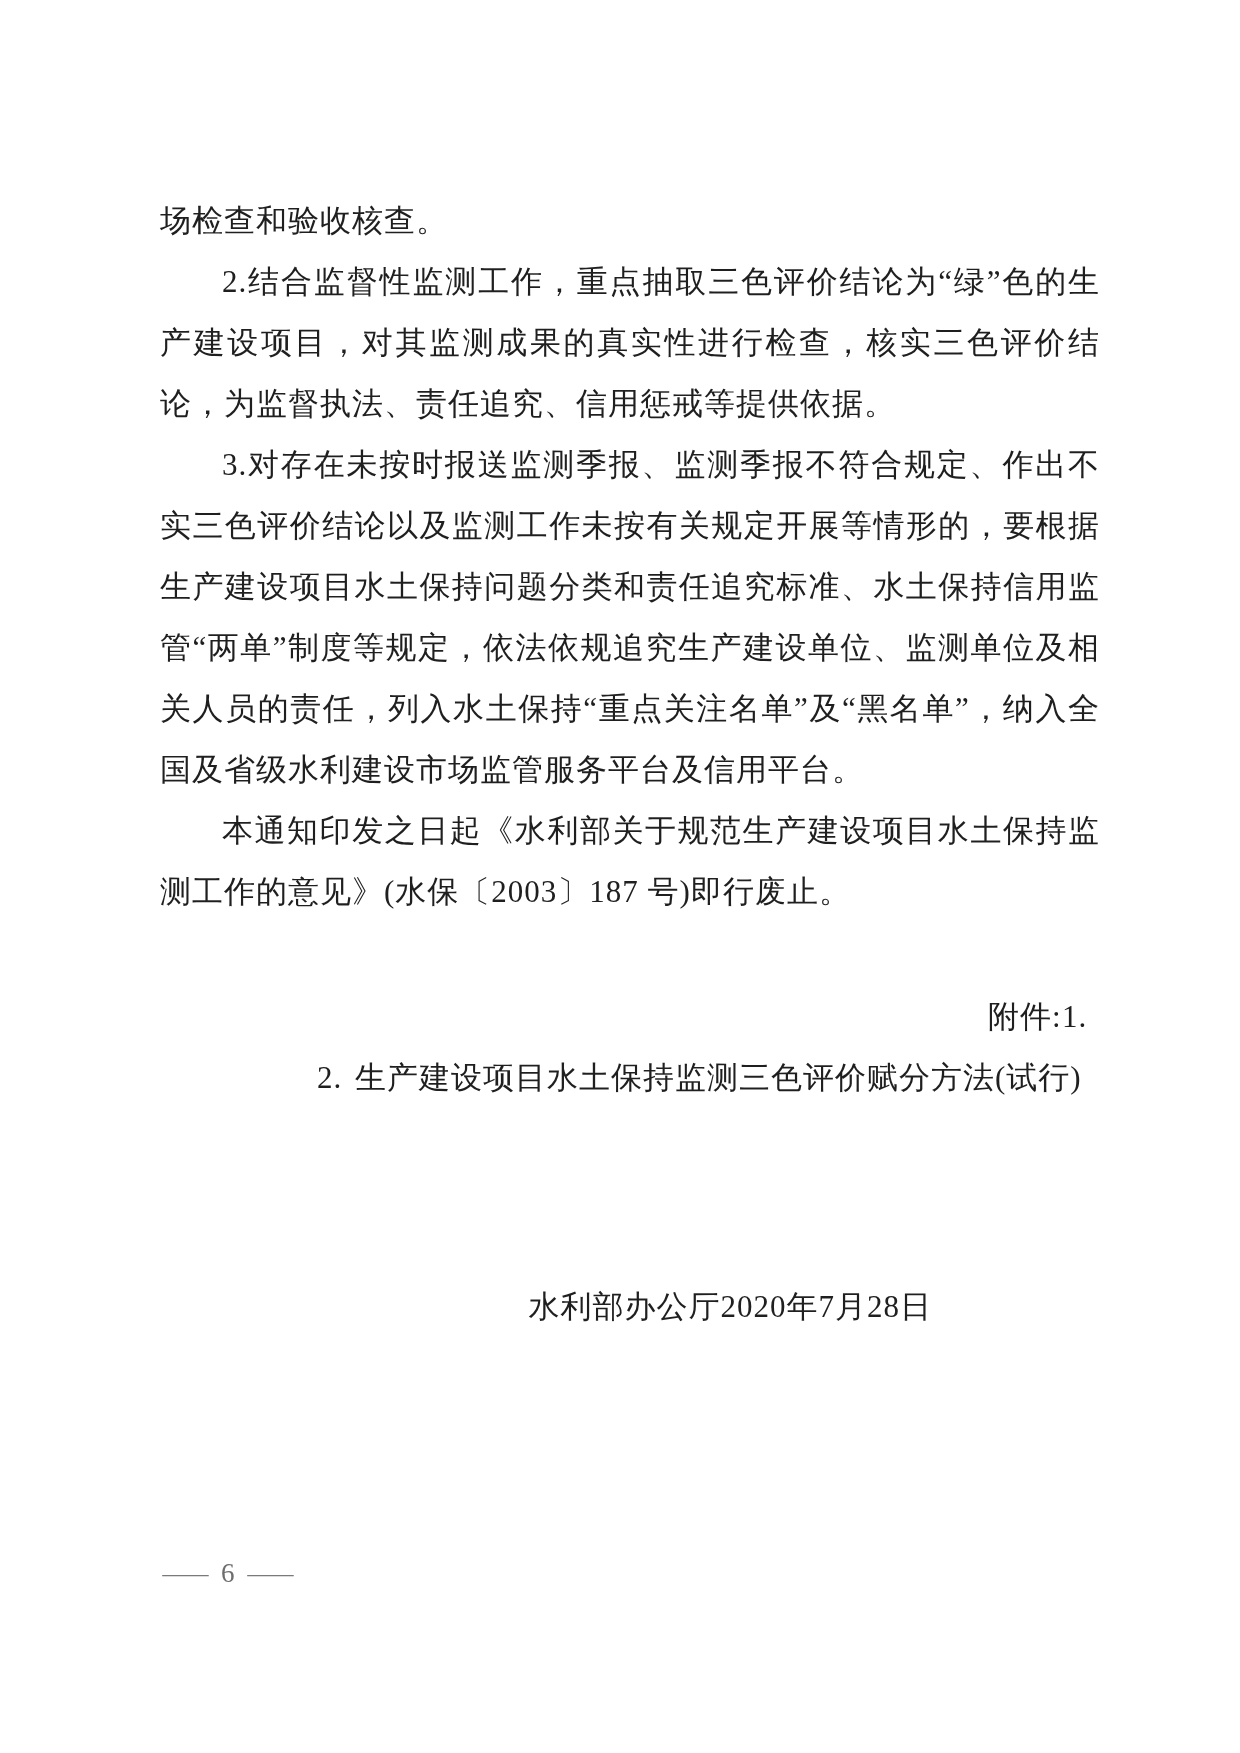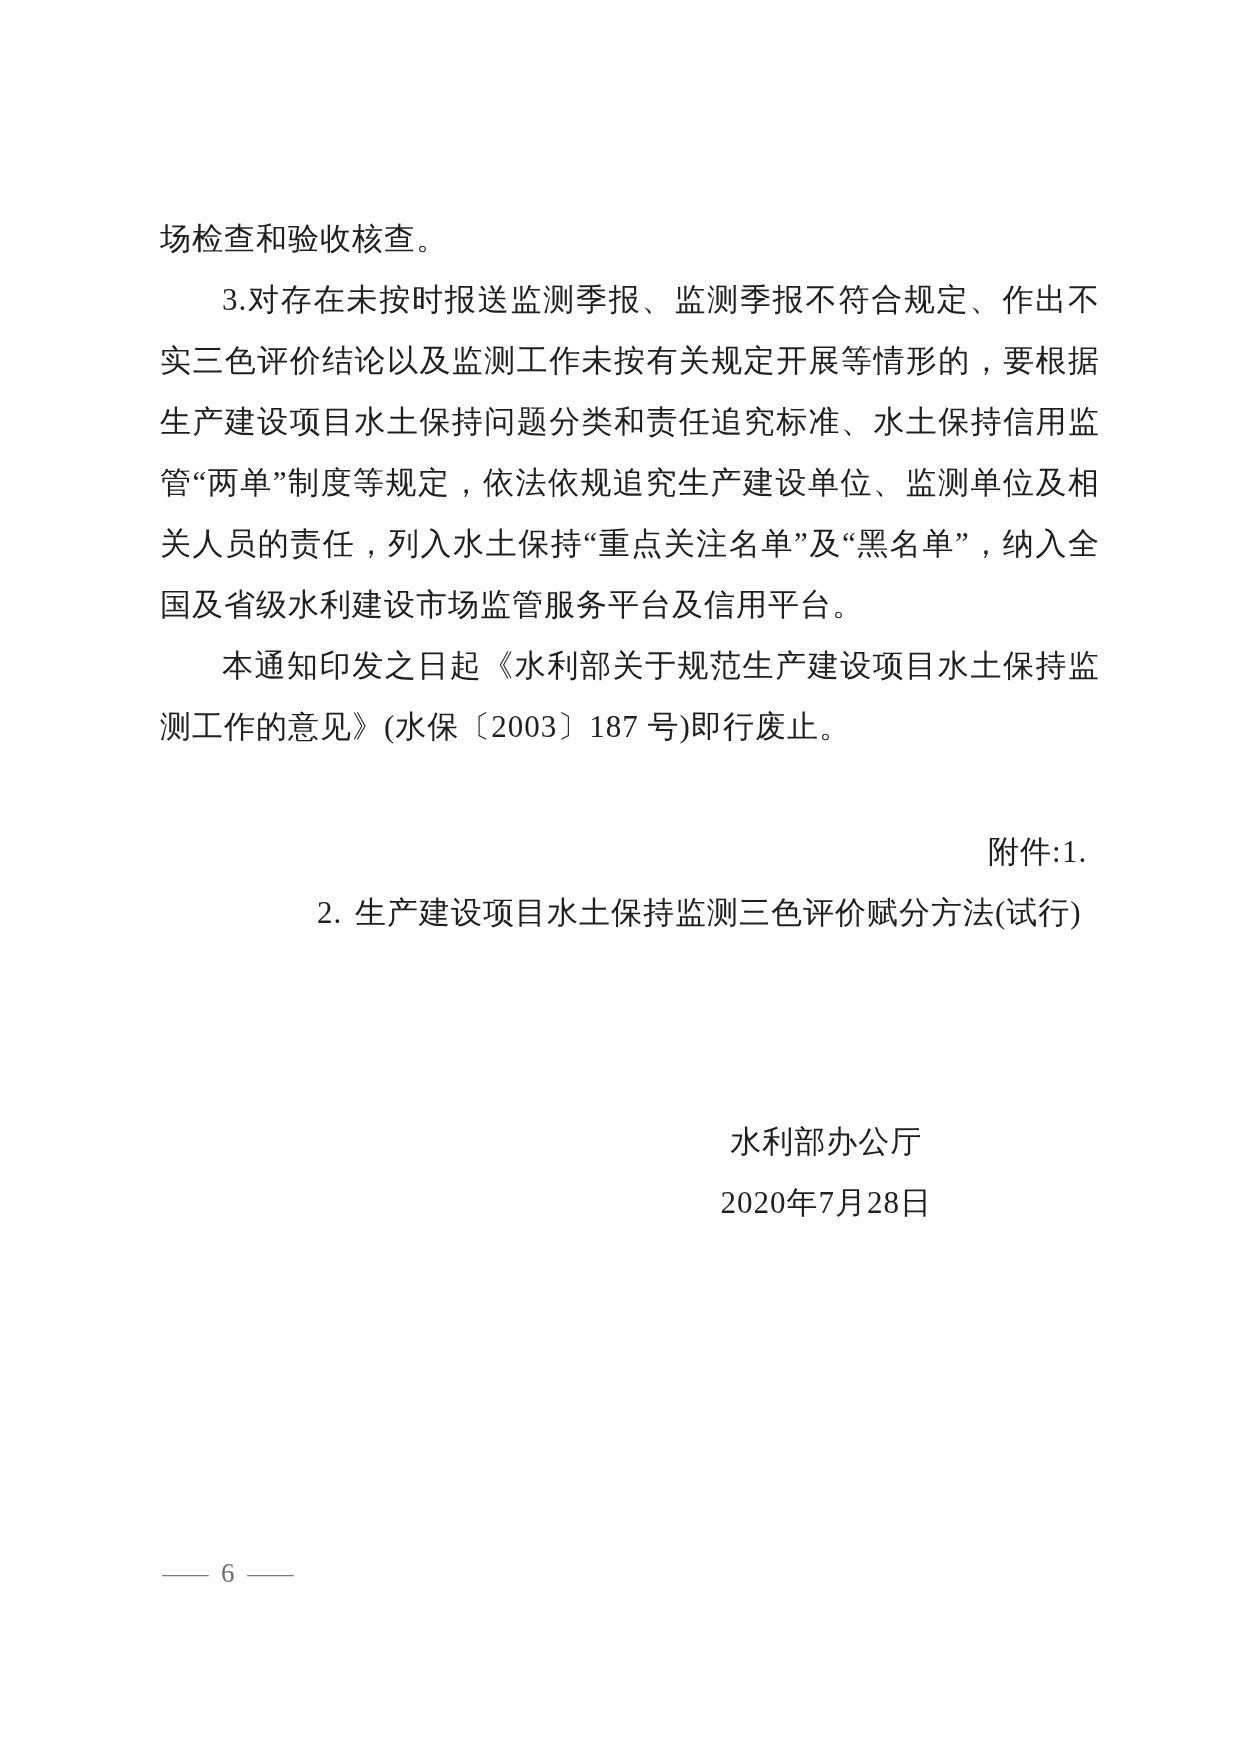--- a/index.html
+++ b/index.html
@@ -13,21 +13,21 @@
     height: 1753px;
     margin: 0 auto;
     background: #ffffff;
     overflow: hidden;
     font-family: "Liberation Serif", "DejaVu Serif", serif;
     color: #1f1f1f;
   }
   .content {
     position: absolute;
     left: 160px;
-    top: 208px;
+    top: 190px;
     width: 940px;
     font-size: 31px;
     line-height: 61px;
     letter-spacing: 1px;
     text-align: justify;
   }
   p.para {
     margin: 0;
     padding: 0;
     text-indent: 2em;
@@ -57,22 +57,22 @@
     flex: none;
     width: 745px;
     text-align: justify;
   }
   .signature {
     margin-top: 168px;
     margin-left: auto;
     margin-right: 168px;
     width: max-content;
     display: flex;
-    flex-direction: column;
-    align-items: center;
+    flex-direction: row;
+    align-items: flex-start;
     line-height: 61px;
   }
   .footer {
     position: absolute;
     left: 172px;
     top: 1556px;
     display: flex;
     align-items: center;
     gap: 22px;
     color: #6e6e6e;
@@ -88,20 +88,21 @@
 </style>
 </head>
 <body>
 
 <div class="page">
 
   <div class="content">
 
     <p class="para continuation">场检查和验收核查。</p>
 
+    <p class="para">2.结合监督性监测工作，重点抽取三色评价结论为“绿”色的生产建设项目，对其监测成果的真实性进行检查，核实三色评价结论，为监督执法、责任追究、信用惩戒等提供依据。</p>
 
     <p class="para">3.对存在未按时报送监测季报、监测季报不符合规定、作出不实三色评价结论以及监测工作未按有关规定开展等情形的，要根据生产建设项目水土保持问题分类和责任追究标准、水土保持信用监管“两单”制度等规定，依法依规追究生产建设单位、监测单位及相关人员的责任，列入水土保持“重点关注名单”及“黑名单”，纳入全国及省级水利建设市场监管服务平台及信用平台。</p>
 
     <p class="para">本通知印发之日起《水利部关于规范生产建设项目水土保持监测工作的意见》(水保〔2003〕187 号)即行废止。</p>
 
     <div class="attachments">
       <div class="att-row">
         <span class="att-label">附件:</span>
         <span class="att-marker">1.</span>
       </div>

